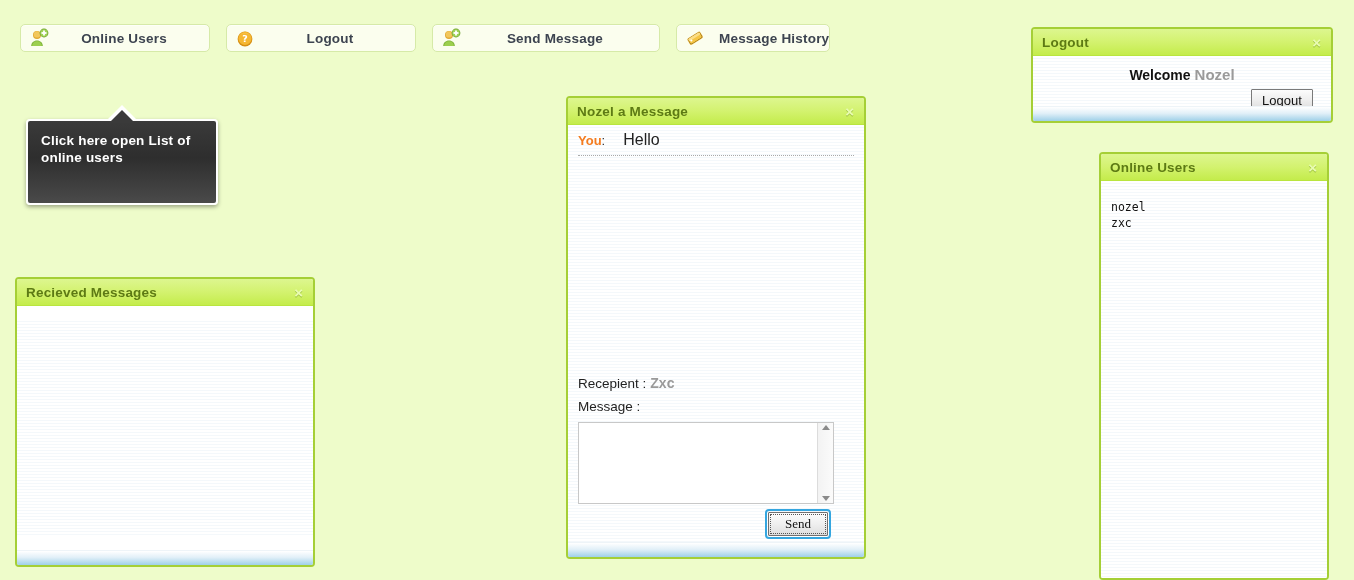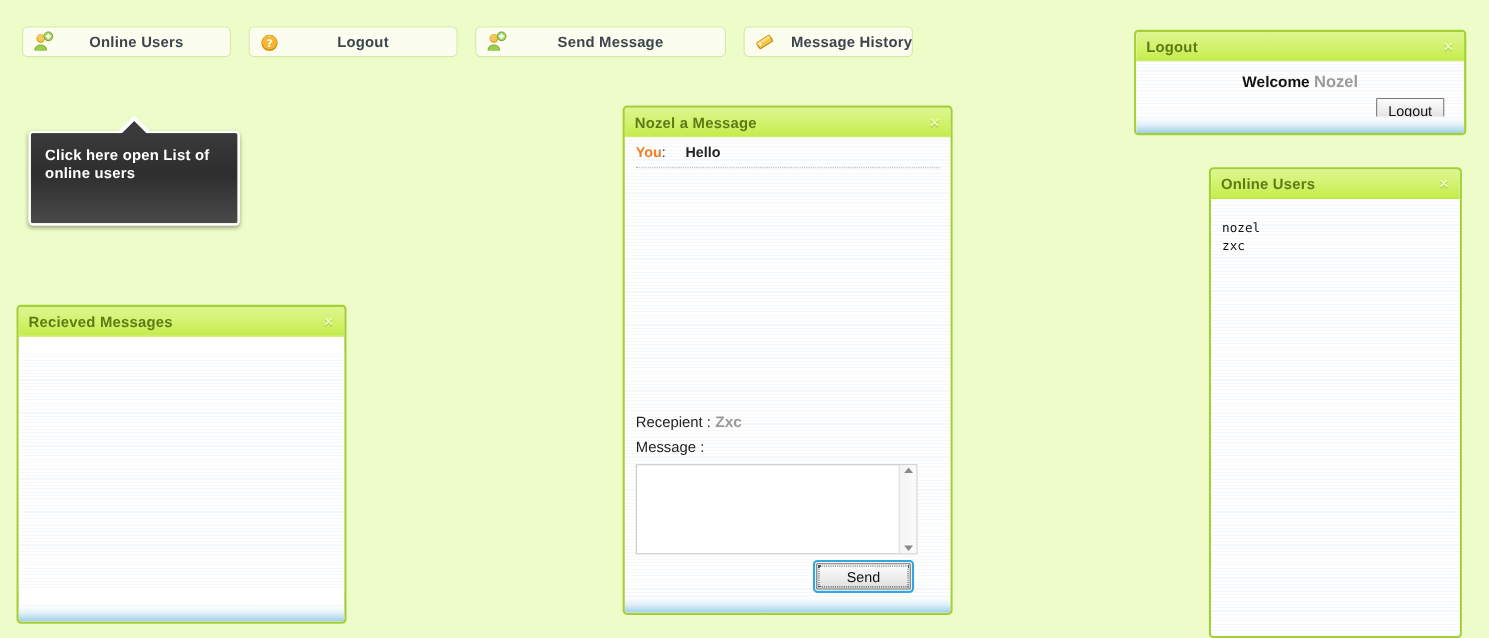--- a/index.html
+++ b/index.html
@@ -186,23 +186,22 @@
     color: #f47c20;
     font-weight: bold;
     font-size: 13px;
   }
   .chat-colon {
     color: #333;
     font-size: 13px;
   }
   .chat-msg {
     color: #222;
-    font-size: 13px;
+    font-size: 16px;
     padding-left: 18px;
-    font-weight: bold;
   }
   #send-form {
     position: absolute;
     left: 0;
     right: 0;
     bottom: 0;
     padding: 0 10px 6px 10px;
     box-sizing: border-box;
   }
   .field-line {
@@ -261,28 +260,28 @@
     border-right: 4px solid transparent;
     border-top: 5px solid #8a8a8a;
   }
   .send-row {
     margin-top: 8px;
     display: flex;
     justify-content: flex-end;
     padding-right: 26px;
   }
   #send-button {
-    width: 86px;
+    width: 60px;
     height: 24px;
     background: linear-gradient(to bottom, #fdfdfd 0%, #efefef 50%, #dedede 100%);
     border: 1px solid #707070;
     outline: 2px solid #34a6e0;
     outline-offset: 1px;
     border-radius: 1px;
-    font-family: Liberation Sans, sans-serif;
+    font-family: Liberation Serif, serif;
     font-size: 13px;
     color: #111;
     cursor: pointer;
     position: relative;
     box-sizing: border-box;
   }
   #send-button::after {
     content: "";
     position: absolute;
     left: 1px; right: 1px; top: 1px; bottom: 1px;

